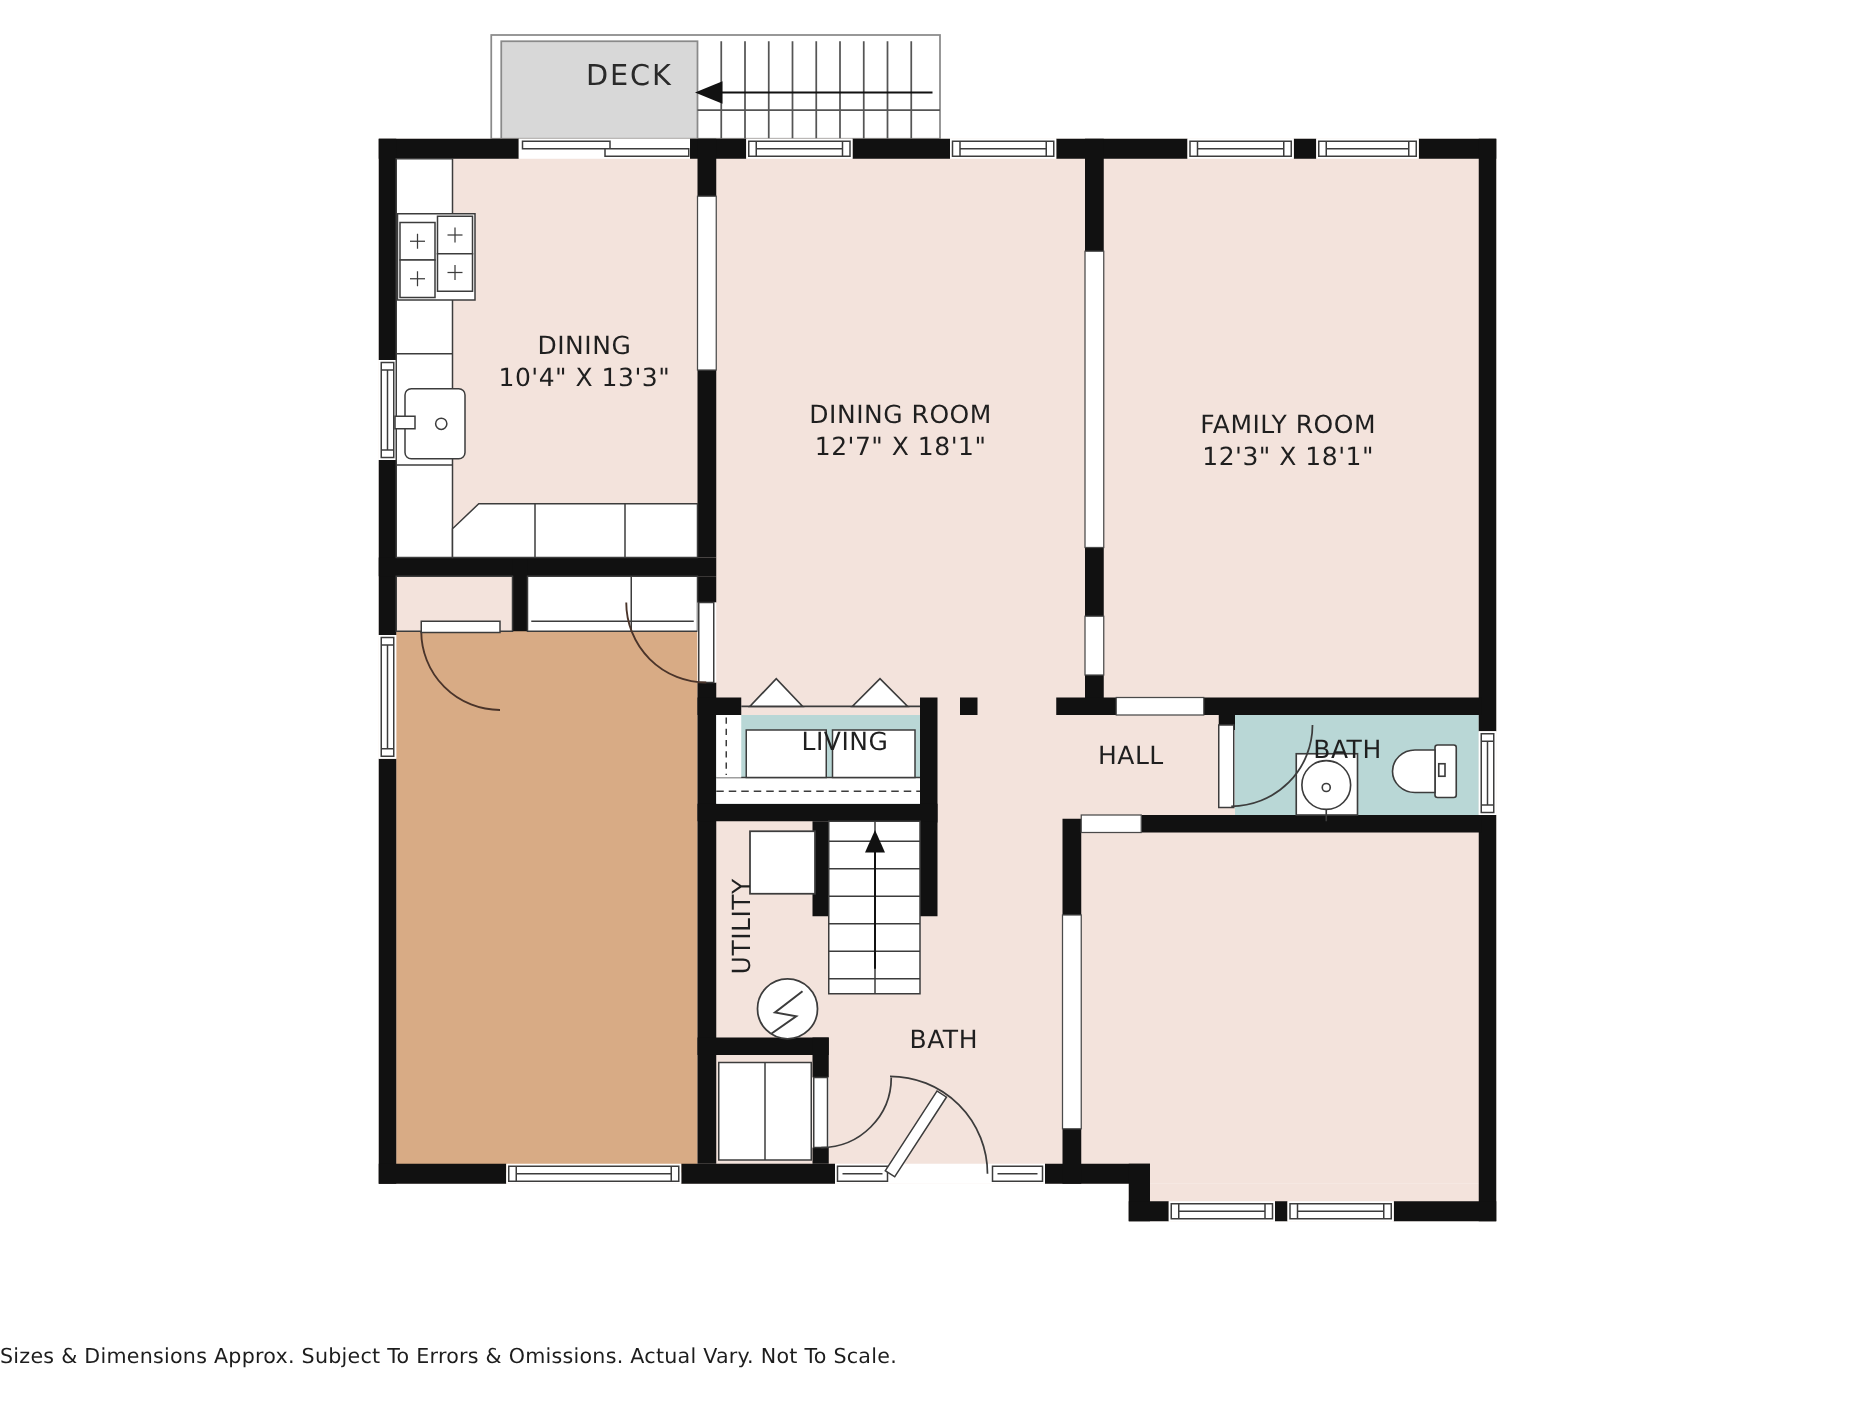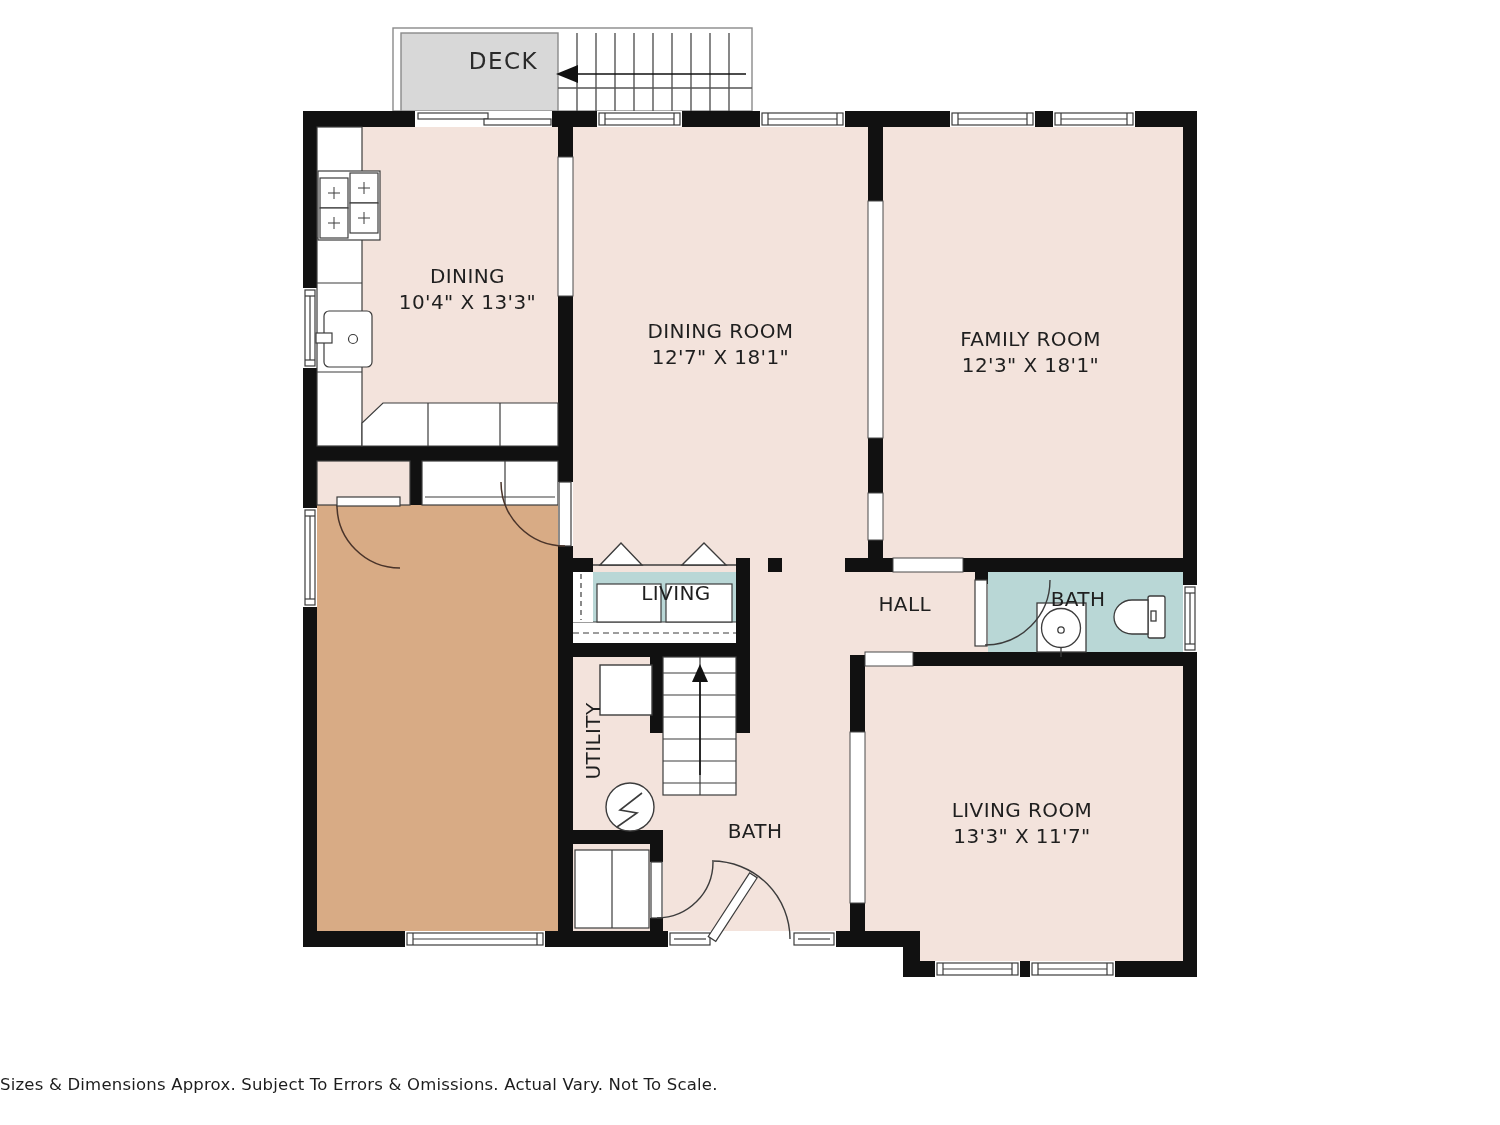--- a/index.html
+++ b/index.html
@@ -310,19 +310,15 @@
   </div>
   <div class="lbl" style="left:1010px;top:586px;width:136px;">
     <div class="room-name">BATH</div>
   </div>
   <div class="lbl utility-lbl" style="left:511px;top:730px;width:160px;">
     <div class="room-name">UTILITY</div>
   </div>
   <div class="lbl" style="left:685px;top:818px;width:140px;">
     <div class="room-name">BATH</div>
   </div>
-  <div class="lbl" style="left:888px;top:797px;width:268px;">
-    <div class="room-name">LIVING ROOM</div>
-    <div class="room-dims">13'3" X 11'7"</div>
-  </div>
 
   <div class="footer">Sizes &amp; Dimensions Approx. Subject To Errors &amp; Omissions. Actual Vary. Not To Scale.</div>
 </div>
 
 </body></html>

